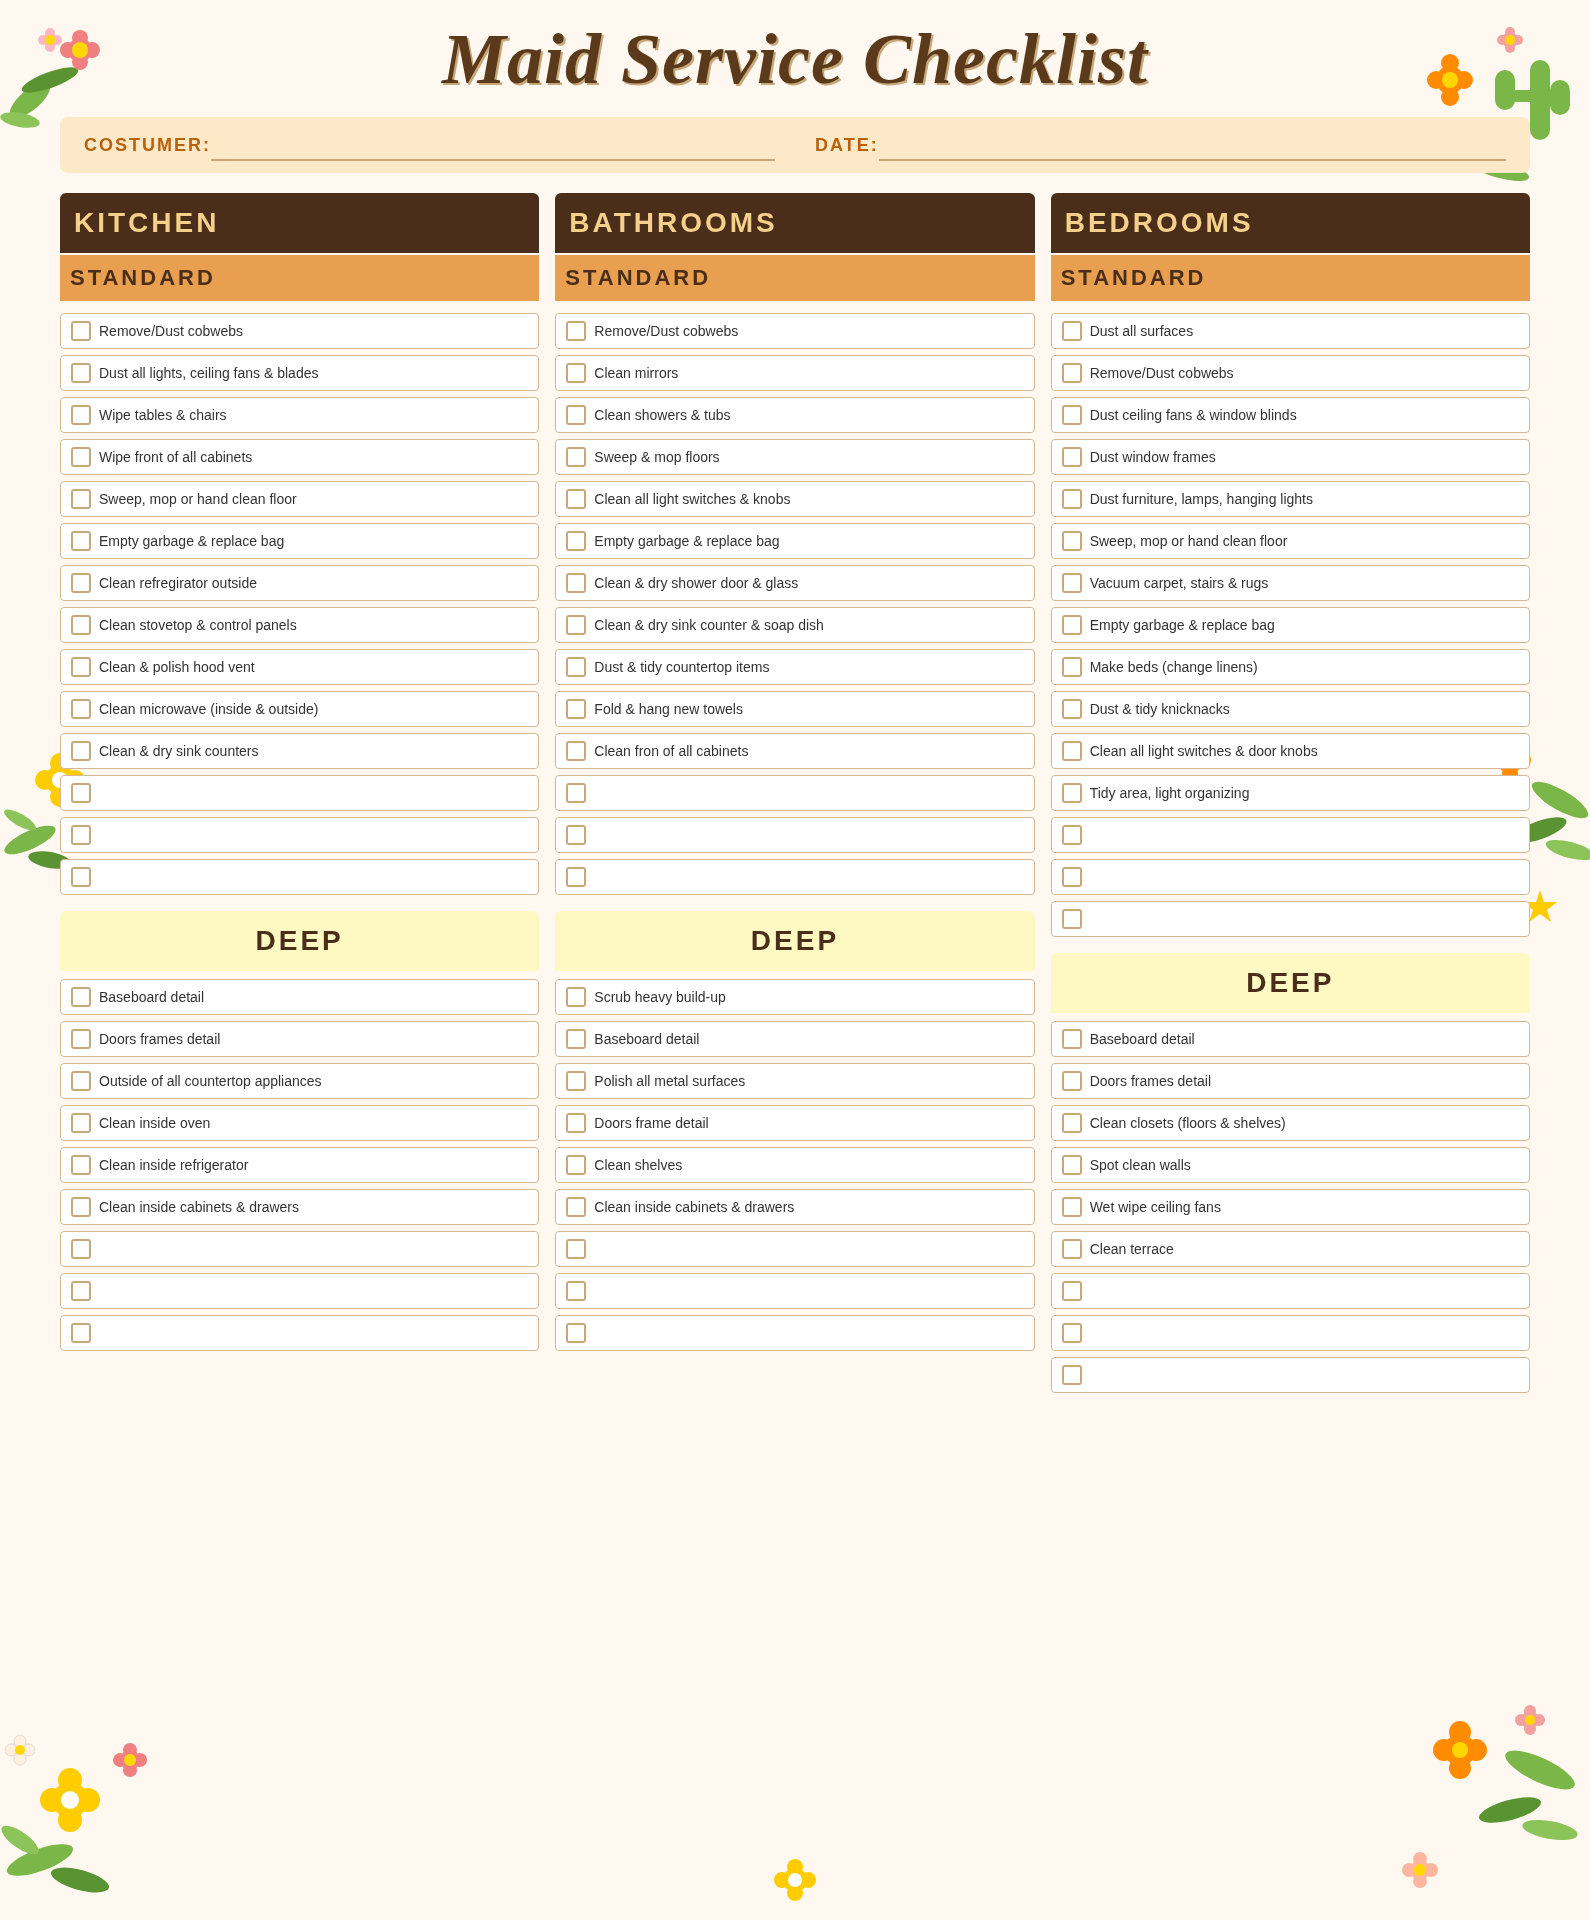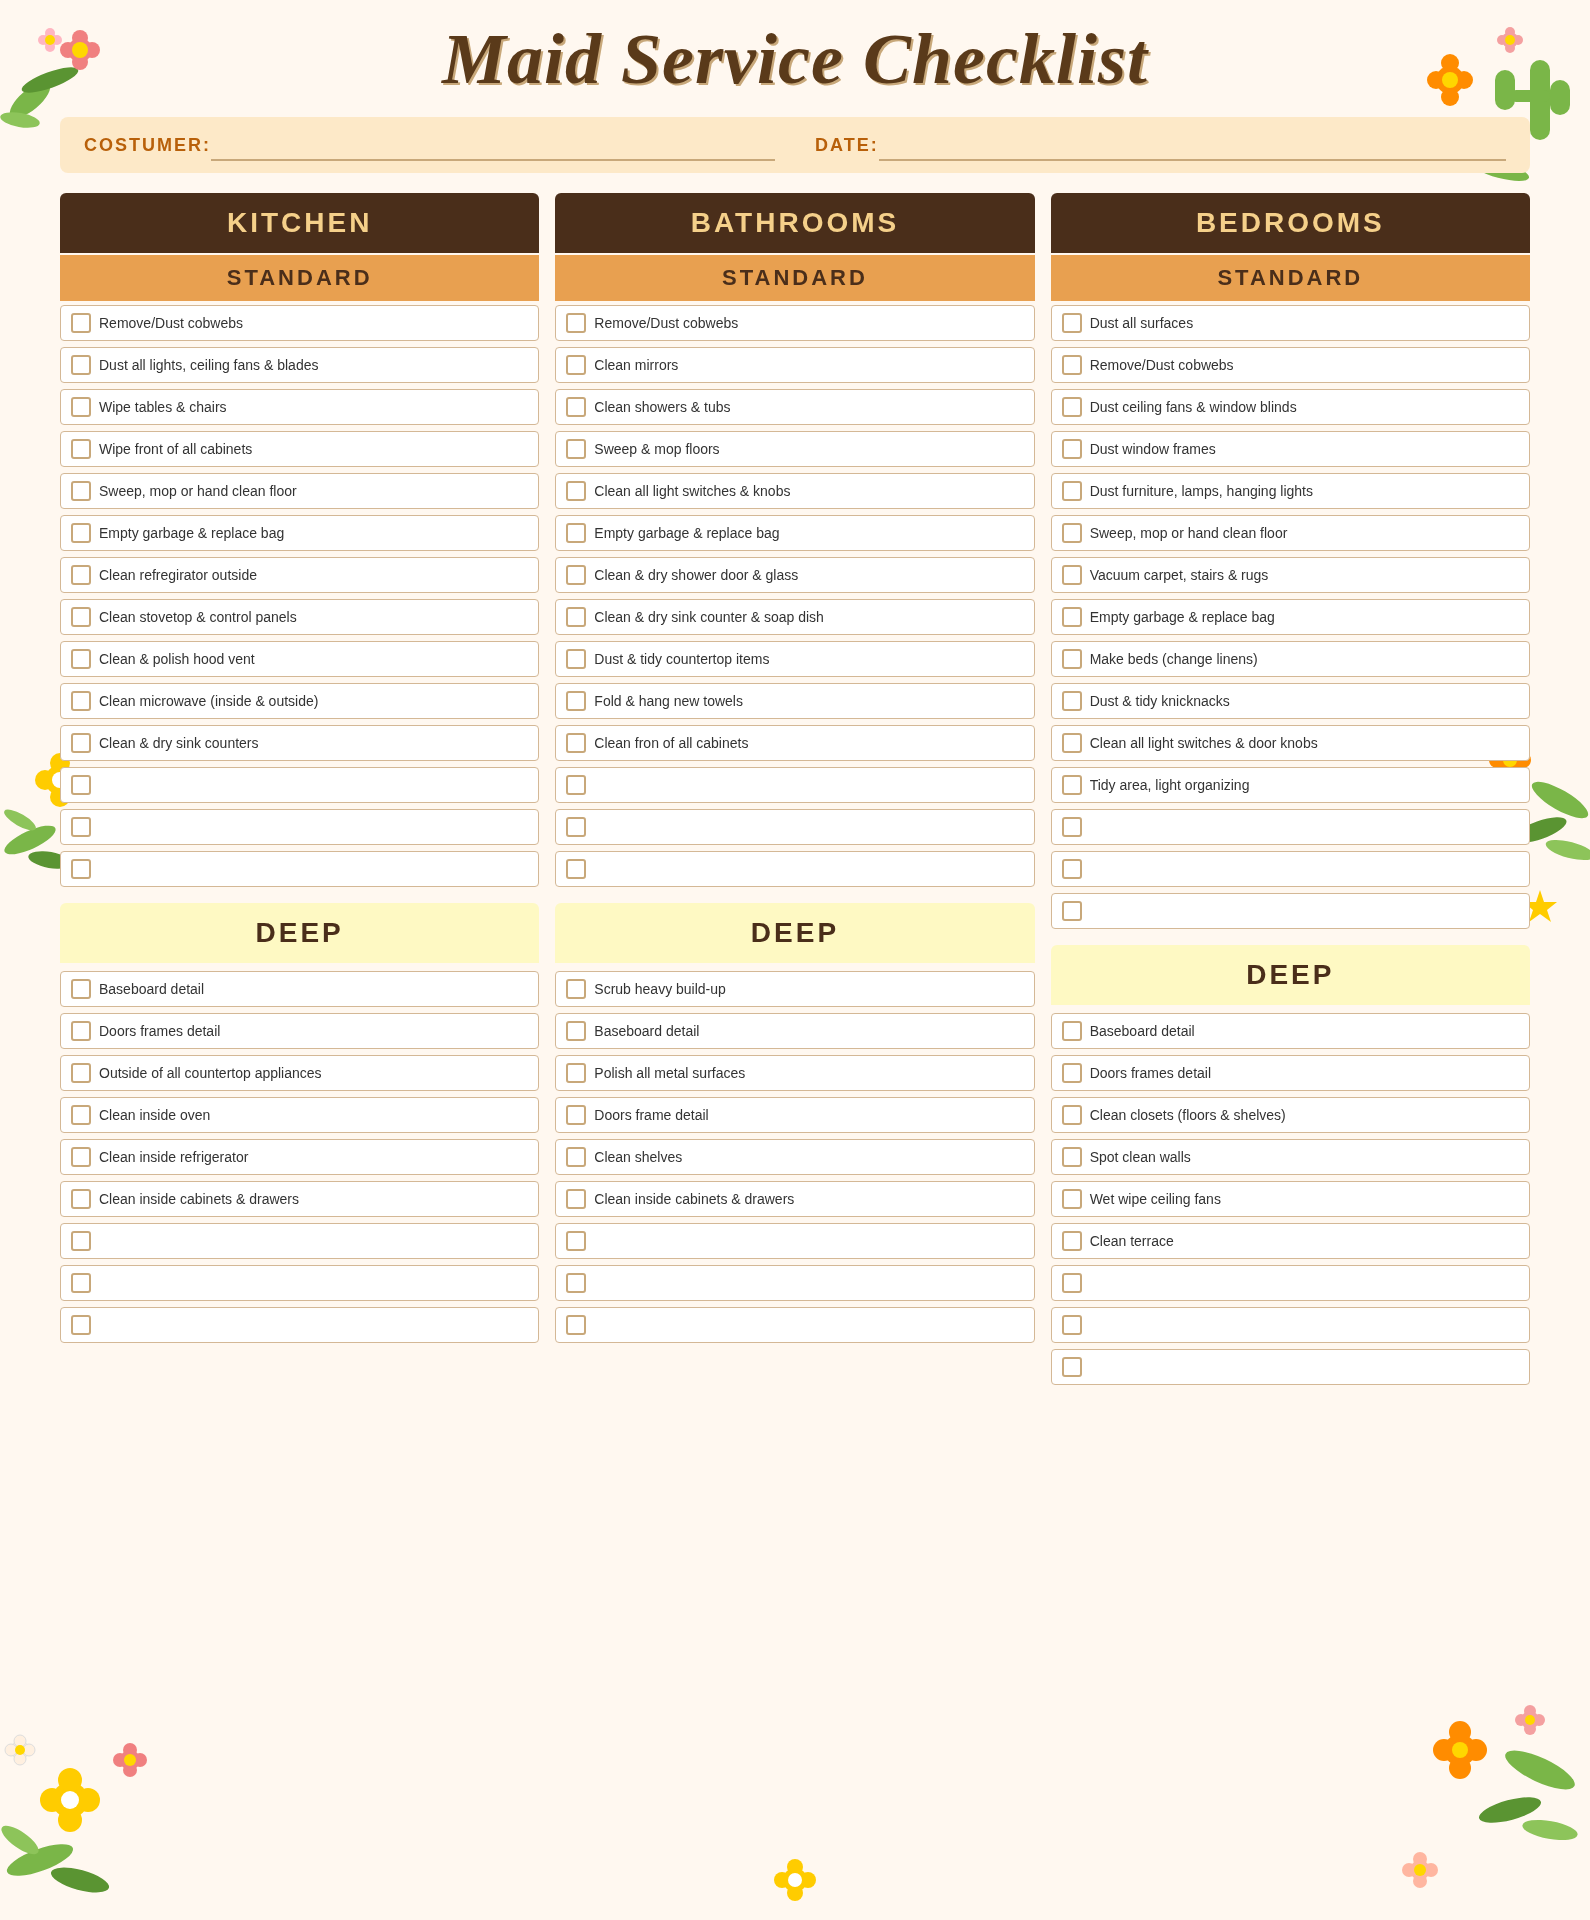--- a/index.html
+++ b/index.html
@@ -75,39 +75,37 @@
       grid-template-columns: 1fr 1fr 1fr;
       gap: 16px;
     }
 
     .column {}
 
     
     .section-header {
       background: #4a2e1a;
       color: #f5d08a;
-      text-align: center;
       padding: 14px;
       font-size: 28px;
       font-weight: 900;
       letter-spacing: 3px;
       border-radius: 6px 6px 0 0;
       margin-bottom: 2px;
       font-family: Arial Black, Arial, sans-serif;
     }
 
     .subsection-header {
       background: #e8a050;
       color: #4a2e1a;
-      text-align: center;
       padding: 10px;
       font-size: 22px;
       font-weight: 900;
       letter-spacing: 3px;
-      margin-bottom: 4px;
+      margin-bottom: 12px;
       font-family: Arial Black, Arial, sans-serif;
     }
 
     
     .checklist {
       display: flex;
       flex-direction: column;
       gap: 6px;
     }
 

